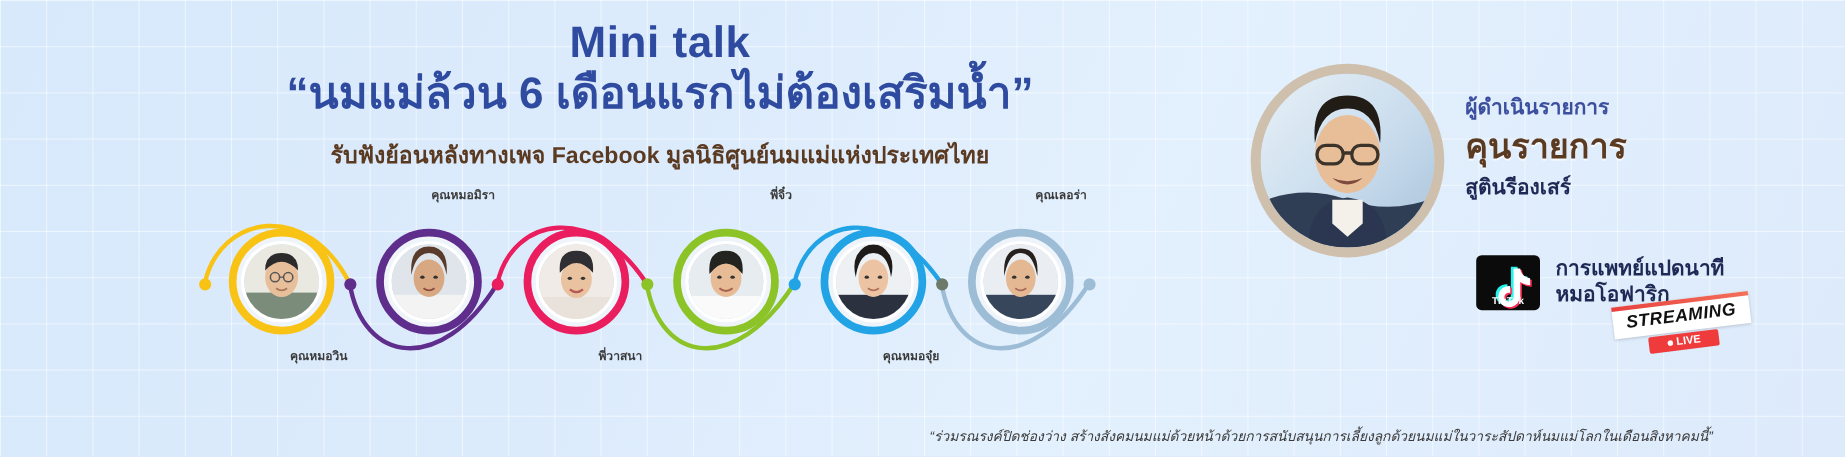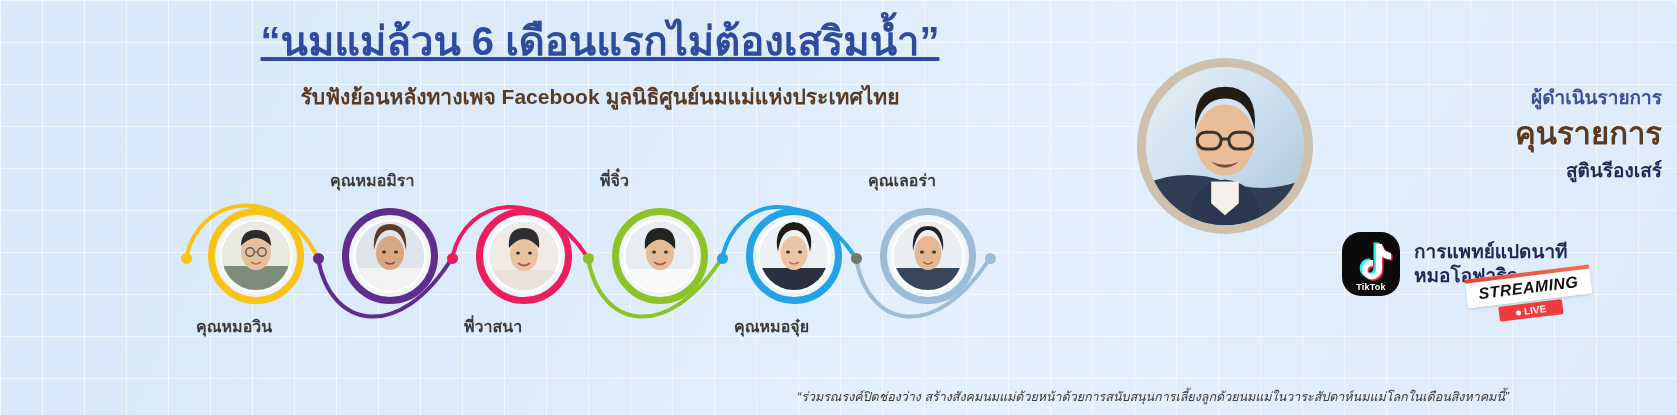--- a/index.html
+++ b/index.html
@@ -19,62 +19,61 @@
   #headline{
     position:absolute;left:140px;top:18px;width:920px;text-align:center;
   }
   .t-mini{
     font-size:40px;font-weight:bold;color:#2f4ba0;letter-spacing:.5px;
     line-height:1.05;margin-bottom:2px;
   }
   .t-quote{
     font-size:40px;font-weight:bold;color:#2f4ba0;line-height:1.15;
     white-space:nowrap;
-    text-decoration:underline;
   }
   .t-sub{
     margin-top:16px;font-size:21px;font-weight:bold;color:#5b3a22;
     white-space:nowrap;
   }
   
   #speakers{position:absolute;left:0;top:180px;width:1080px;height:170px;}
   .node{position:absolute;}
   .ring{
     position:absolute;border-radius:50%;box-sizing:border-box;
     background:#eef4fa;overflow:hidden;
   }
   .ring .inner{
     position:absolute;left:50%;top:50%;transform:translate(-50%,-50%);
     border-radius:50%;overflow:hidden;background:#cfd9e4;
   }
   .ring .inner .photo{width:100%;height:100%;display:block;}
   .nlabel{
-    position:absolute;white-space:nowrap;font-size:16px;font-weight:bold;color:#3a3a3a;
-    text-align:left;
+    position:absolute;white-space:nowrap;font-size:11px;font-weight:bold;color:#3a3a3a;
+    text-align:right;
   }
   .dot{position:absolute;width:11px;height:11px;border-radius:50%;}
   
   #host{position:absolute;right:0;top:0;width:560px;height:415px;}
   #host-photo-wrap{
     position:absolute;left:20px;top:58px;width:176px;height:176px;border-radius:50%;
     background:#cfc0ae;padding:9px;box-sizing:border-box;
   }
   #host-photo{
     width:100%;height:100%;border-radius:50%;overflow:hidden;background:#c7d7e6;
   }
-  #host-text{position:absolute;left:215px;top:82px;width:330px;text-align:right;}
+  #host-text{position:absolute;left:215px;top:82px;width:330px;text-align:left;}
   .h-role{font-size:19px;color:#3b4f9e;font-weight:bold;}
   .h-name{
     font-size:31px;font-weight:bold;color:#5b3a22;margin-top:5px;line-height:1.1;
     text-shadow:0 1px 0 rgba(255,255,255,.7);
   }
   .h-real{font-size:19px;font-weight:bold;color:#1e2a55;margin-top:8px;line-height:1.3;}
   #social{position:absolute;left:225px;top:232px;display:flex;align-items:center;gap:14px;}
   #tiktok-badge{
-    width:58px;height:64px;border-radius:19px;background:#0b0b0b;position:relative;
+    width:58px;height:50px;border-radius:5px;background:#0b0b0b;position:relative;
     flex:0 0 auto;
   }
   #tiktok-word{
     position:absolute;bottom:4px;left:0;right:0;text-align:center;color:#fff;
     font-size:9px;font-weight:bold;letter-spacing:.2px;
   }
   #social-text{font-size:19px;font-weight:bold;color:#1e2a55;line-height:1.25;white-space:nowrap;}
   #stream-badge{
     position:absolute;left:350px;top:272px;transform:rotate(-7deg);
   }
@@ -87,30 +86,31 @@
   #stream-live{
     margin:2px auto 0;width:64px;background:#ef3b3b;color:#fff;font-size:10px;
     font-weight:bold;text-align:center;border-radius:2px;padding:2px 0;
   }
   #stream-live .dotlive{
     display:inline-block;width:5px;height:5px;border-radius:50%;background:#fff;
     margin-right:3px;vertical-align:middle;
   }
   
   #footer{
-    position:absolute;left:797px;bottom:8px;width:820px;text-align:left;
+    position:absolute;left:845px;bottom:8px;width:820px;text-align:left;
     font-size:12.5px;font-style:italic;color:#3a3a3a;white-space:nowrap;margin-top:15px;
   }
 </style>
 </head>
 <body>
 
 <div id="banner">
 
   <div id="headline">
+    <div class="t-mini">Mini talk</div>
     <div class="t-quote">“นมแม่ล้วน 6 เดือนแรกไม่ต้องเสริมน้ำ”</div>
     <div class="t-sub">รับฟังย้อนหลังทางเพจ Facebook มูลนิธิศูนย์นมแม่แห่งประเทศไทย</div>
   </div>
 
   <div id="speakers">
 
     <svg width="1080" height="175" style="position:absolute;left:0;top:0;">
       <path d="M186 78 C 200 14, 280 2, 318 78" stroke="#f9c315" stroke-width="4" fill="none"></path>
       <path d="M318 78 C 330 150, 400 162, 452 78" stroke="#5f2d8c" stroke-width="4" fill="none"></path>
       <path d="M452 78 C 466 16, 540 4, 588 78" stroke="#ea1e5e" stroke-width="4" fill="none"></path>

